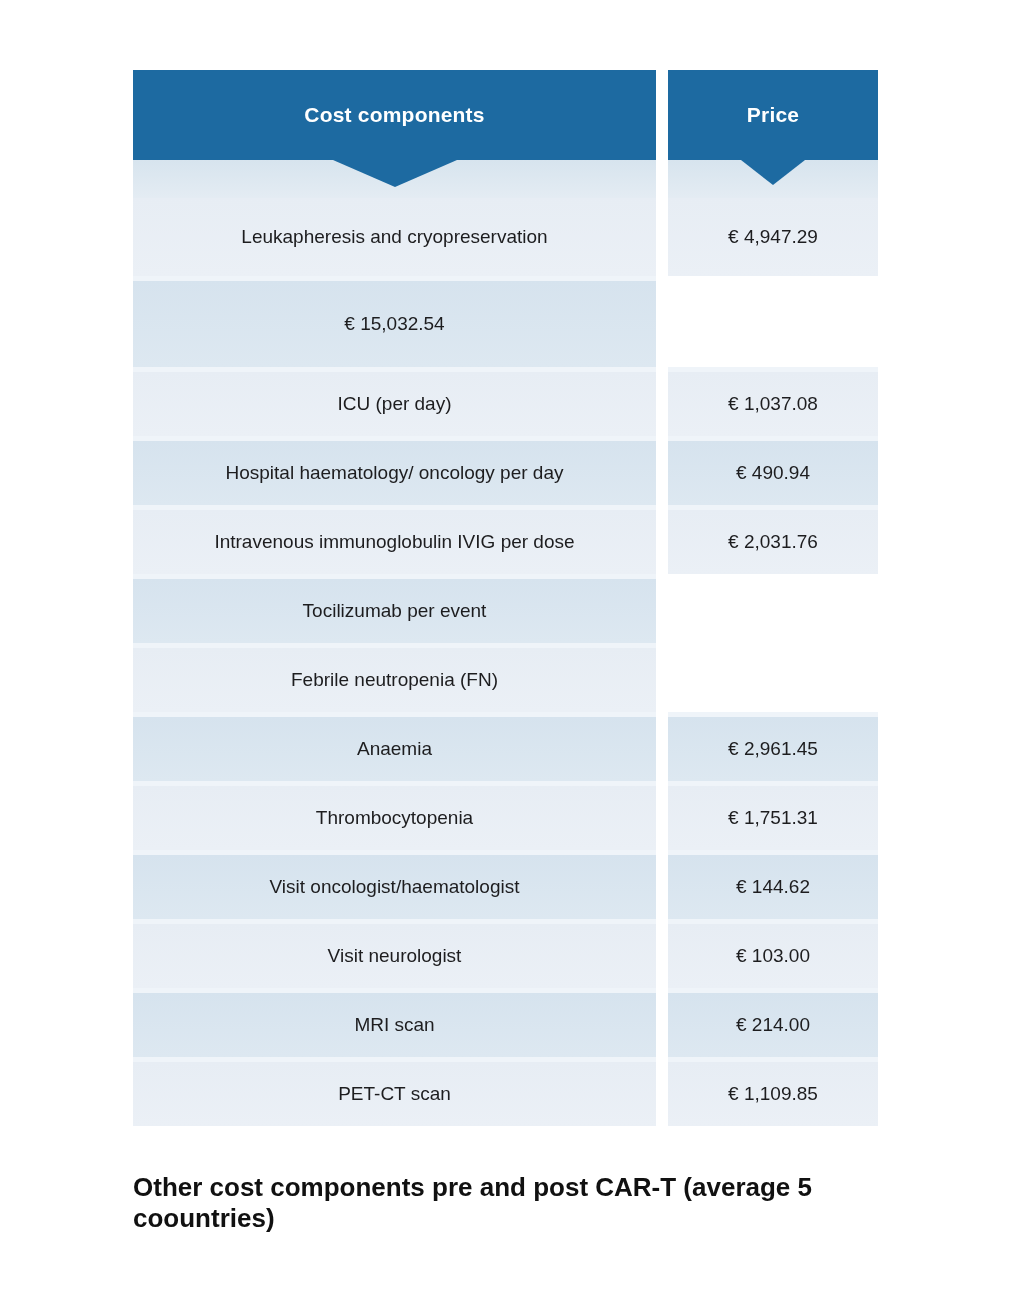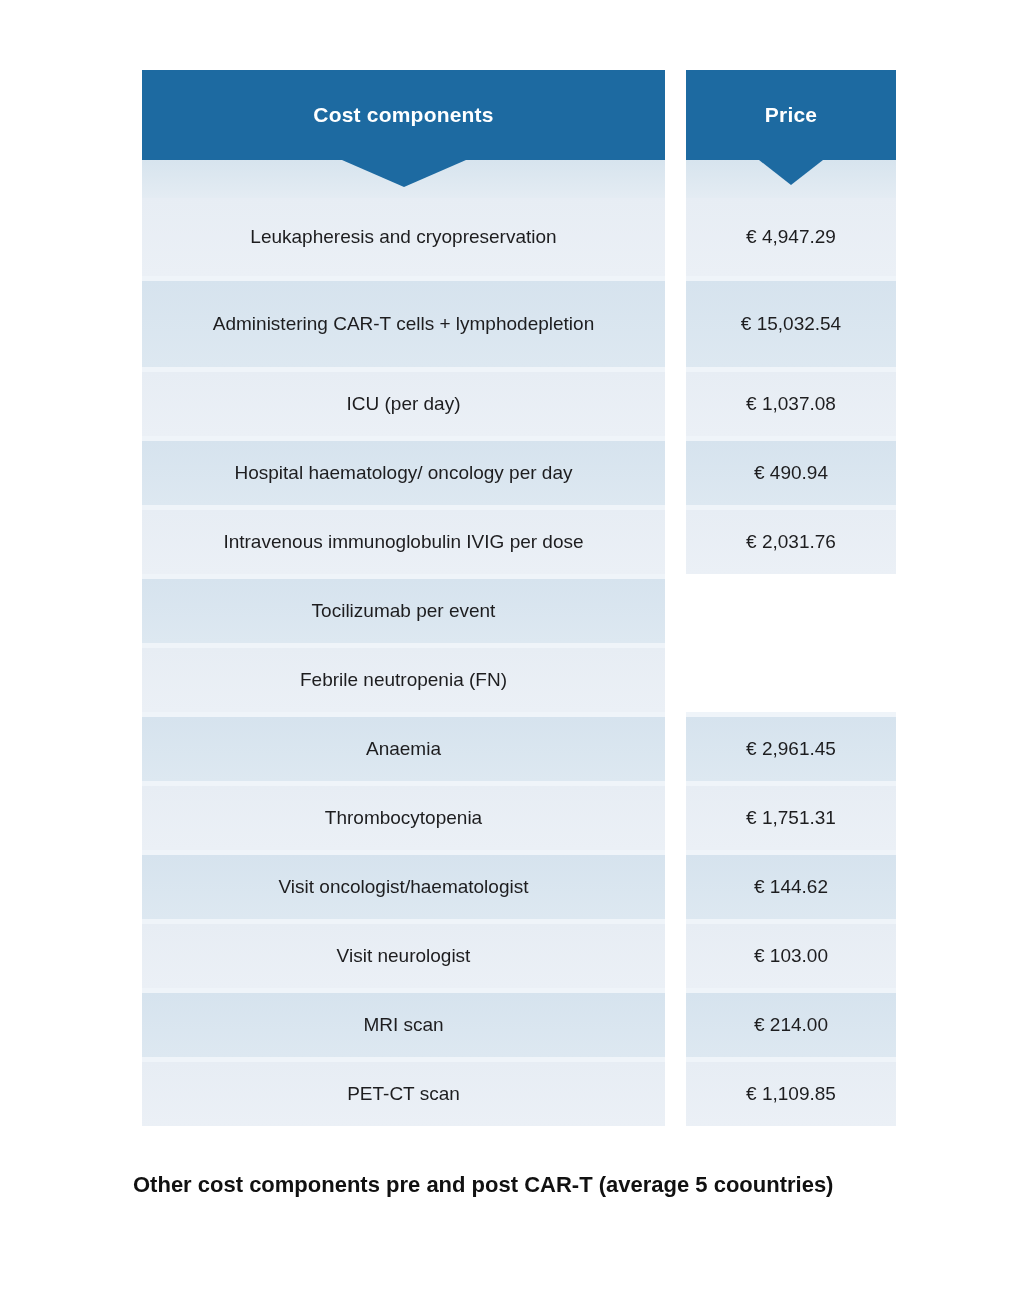--- a/index.html
+++ b/index.html
@@ -17,22 +17,21 @@
   }
   .costs-table {
     position: absolute;
     left: 133px;
     top: 70px;
     width: 742px;
   }
   .thead, .spacer-row, .trow {
     display: grid;
     grid-template-columns: 523px 210px;
-    column-gap: 21px;
-    margin-left: 9px;
+    column-gap: 12px;
   }
   .th {
     position: relative;
     height: 90px;
     background: #1d6aa1;
     color: #ffffff;
     font-weight: 700;
     font-size: 21px;
     letter-spacing: 0.2px;
     display: flex;
@@ -69,21 +68,21 @@
   .trow .td { border-top: 5px solid #eff4f9; height: 69px; }
   .trow.r-first .td { border-top: none; height: 78px; }
   .trow.r-tall  .td { height: 91px; }
   .trow.light .td { background: linear-gradient(#e7edf4, #ebf0f6); }
   .trow.dark  .td { background: linear-gradient(#d6e3ee, #dde8f1); }
   .caption {
     position: absolute;
     left: 133px;
     top: 1172px;
     width: 780px;
-    font-size: 22px;
+    font-size: 26px;
     font-weight: 700;
     color: #111111;
   }
 </style>
 </head>
 <body>
 
 <div class="page">
   <div class="costs-table">
 
@@ -101,21 +100,20 @@
     <div class="spacer-row">
       <div class="sp"></div>
       <div class="sp"></div>
     </div>
 
     <div class="trow light r-first">
       <div class="td">Leukapheresis and cryopreservation</div>
       <div class="td">€ 4,947.29</div>
     </div>
     <div class="trow dark r-tall">
-      <div class="td">Administering CAR-T cells + lymphodepletion</div>
       <div class="td">€ 15,032.54</div>
     </div>
     <div class="trow light">
       <div class="td">ICU (per day)</div>
       <div class="td">€ 1,037.08</div>
     </div>
     <div class="trow dark">
       <div class="td">Hospital haematology/ oncology per day</div>
       <div class="td">€ 490.94</div>
     </div>

